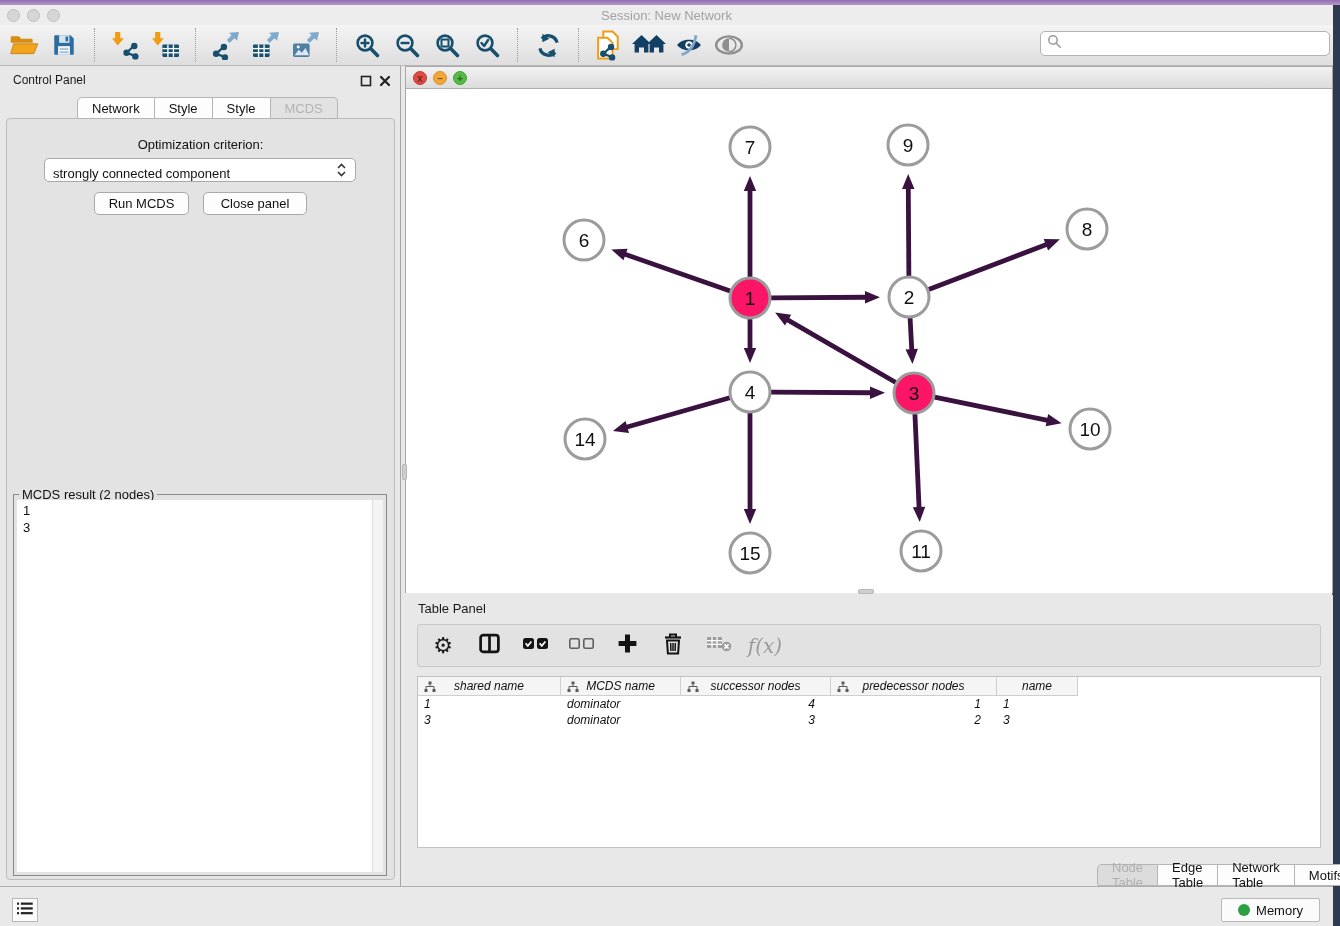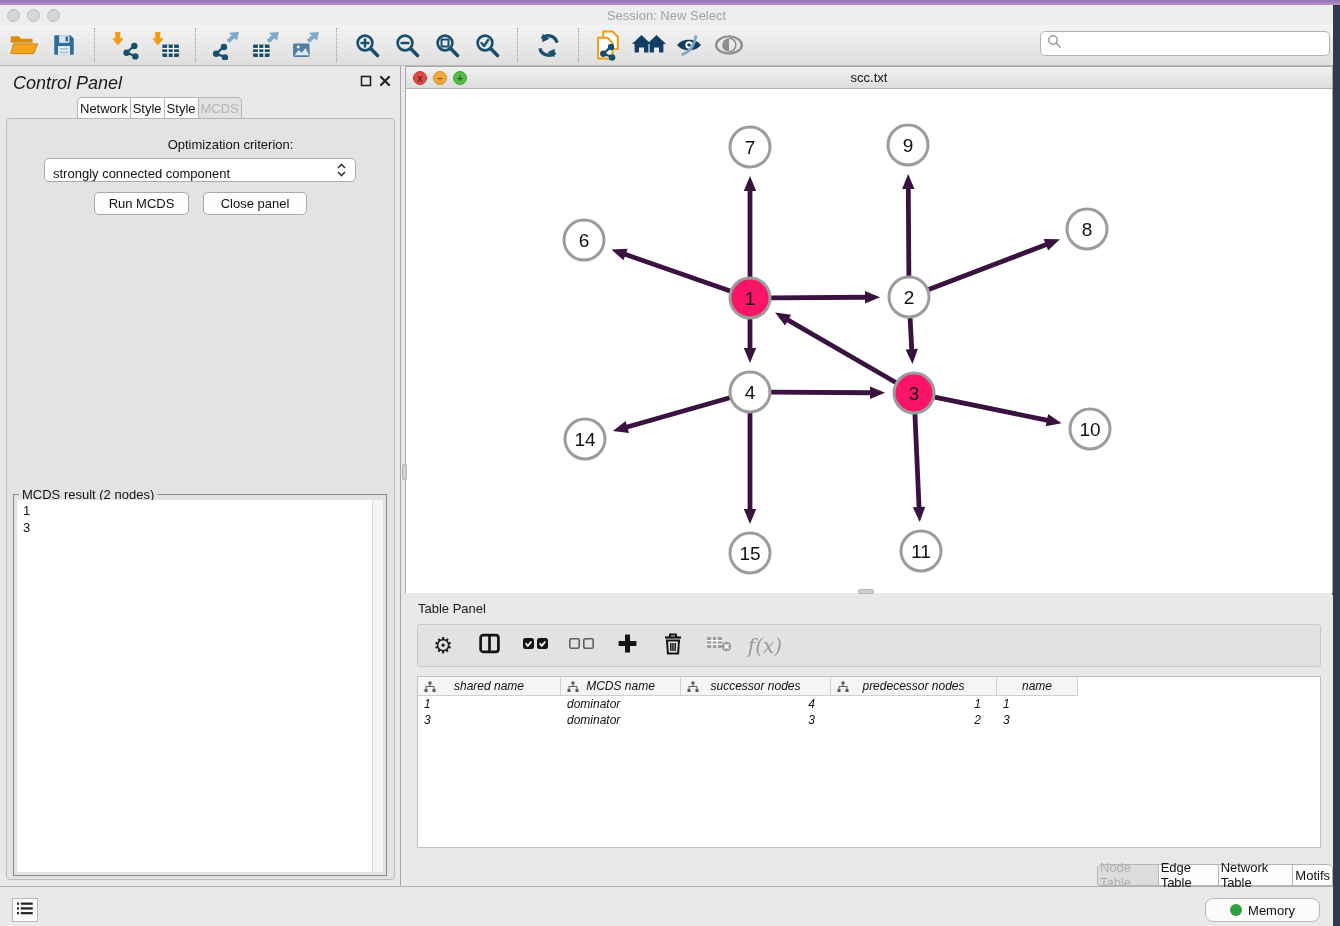--- a/index.html
+++ b/index.html
@@ -29,36 +29,36 @@
   .tsep { width:0; height:34px; border-left:1px dotted #9b9b9b; margin:0 10px; }
   .tbtn svg { display:block; }
   #search-box { left:1040px; top:31px; width:290px; height:25px; background:#fff;
     border:1px solid #b3b3b3; border-radius:5px; display:flex; align-items:center; padding:0 6px; }
   #search-box input { border:none; outline:none; flex:1; font-size:13px; margin-left:4px;
     font-family:"Liberation Sans",sans-serif; background:transparent; }
 
   
   #control-panel { left:0; top:66px; width:401px; height:820px; background:#e8e8e8;
     border-right:1px solid #a6a6a6; }
-  #cp-title { position:absolute; left:13px; top:7px; font-size:18px; color:#1a1a1a;font-style:italic; }
+  #cp-title { position:absolute; left:13px; top:7px; font-size:12px; color:#1a1a1a; }
   .panel-btns { position:absolute; top:7px; display:flex; gap:7px; align-items:center; }
   #cp-content { position:absolute; left:6px; top:52px; width:389px; height:762px;
     background:#e3e3e3; border:1px solid #bcbcbc; border-radius:4px; }
   .tabrow { position:absolute; display:flex; }
   #cp-tabs { left:77px; top:31px; }
-  .tab { height:22px; padding:0 2px; font-size:13px; display:flex; align-items:center;
+  .tab { height:22px; padding:0 14px; font-size:13px; display:flex; align-items:center;
     justify-content:center; background:#fdfdfd; border:1px solid #b5b5b5; border-left:none;
     color:#111; position:relative; z-index:2; }
   .tab:first-child { border-left:1px solid #b5b5b5; border-top-left-radius:5px; border-bottom-left-radius:2px;}
   .tab:last-child { border-top-right-radius:5px; border-bottom-right-radius:2px; }
   .tab.active-disabled { background:#e2e2e2; color:#b4b4b4; }
   .tab.selected-disabled { background:#dcdcdc; color:#b0b0b0; }
 
   #opt-label { position:absolute; left:0; top:71px; width:401px; text-align:center;
-    font-size:13px; color:#111;margin-left:30px; }
+    font-size:13px; color:#111; }
   #criterion-select { position:absolute; left:44px; top:92px; width:312px; height:24px;
     background:#fff; border:1px solid #a9a9a9; border-radius:5px; display:flex;
     align-items:flex-end; font-size:13px; color:#111; padding:0 8px; }
   #criterion-select .sel-label { flex:1; }
   #run-btn { position:absolute; left:94px; top:126px; width:95px; }
   #closepanel-btn { position:absex; position:absolute; left:203px; top:126px; width:104px; }
   .push-btn { height:23px; background:#fdfdfd; border:1px solid #a9a9a9; border-radius:5px;
     font-size:13px; color:#111; display:flex; align-items:center; justify-content:center; }
 
   #mcds-fieldset { position:absolute; left:13px; top:428px; width:374px; height:382px;
@@ -104,37 +104,37 @@
   .td { overflow:hidden; white-space:nowrap; }
   #tp-tabs { left:692px; top:269px; }
   #tp-tabs .tab { height:22px; font-size:13px; }
 
   
   #status-bar { left:0; top:886px; width:1333px; height:40px; background:#e9e9e9;
     border-top:1px solid #b0b0b0; }
   #list-btn { position:absolute; left:12px; top:11px; width:26px; height:24px; background:#fbfbfb;
     border:1px solid #b9b9b9; display:flex; align-items:center; justify-content:center; }
   #memory-btn { position:absolute; right:13px; top:11px; height:24px; background:#fbfbfb;
-    border:1px solid #b9b9b9; border-radius:8px; display:flex; align-items:center;
-    gap:6px; padding:0 24px; font-size:13px; color:#111; }
+    border:1px solid #b9b9b9; border-radius:2px; display:flex; align-items:center;
+    gap:6px; padding:0 16px; font-size:13px; color:#111; }
   #memory-dot { width:12px; height:12px; border-radius:50%; background:#2da044; }
 </style>
 </head>
 <body>
 
 <div id="screen">
 
   <div class="abs" id="purple-strip"></div>
   <div class="abs" id="window-bg"></div>
 
   <div class="abs" id="title-bar">
     <span class="tl-dot" style="left:7px"></span>
     <span class="tl-dot" style="left:27px"></span>
     <span class="tl-dot" style="left:47px"></span>
-    <div id="app-title">Session: New Select</div>
+    <div id="app-title">Session: New Network</div>
   </div>
 
   <div class="abs" id="main-toolbar">
       <div class="tbtn">
         <span>
           <svg width="30" height="26" viewBox="0 0 26 22">
             <path d="M1.5 4.5 c0-.6.5-1 1-1 h6 l2 2 h9 c.6 0 1 .4 1 1 v2.5 H1.5z" fill="#d98d10"></path>
             <path d="M4 10 h21 l-3.5 8.5 H1.5z" fill="#f2a41d" stroke="#bd7c08" stroke-width=".7"></path>
           </svg>
         </span>
@@ -385,21 +385,20 @@
         </div>
       <div id="mcds-scroll"></div>
     </div>
   </div>
 
   <div class="abs" id="network-window">
     <div id="nw-titlebar">
       <span class="traffic" style="left:7px;background:#df4b43;border:1px solid #c13a33">x</span>
       <span class="traffic" style="left:27px;background:#f2a73a;border:1px solid #d98f25">–</span>
       <span class="traffic" style="left:47px;background:#57ba47;border:1px solid #43a235">+</span>
-      <div id="nw-title">scc.txt</div>
     </div>
     <div id="graph-canvas"><svg width="926" height="504">
           <line x1="344" y1="188" x2="344" y2="100" stroke="#3A1240" stroke-width="4.8"></line>
           <polygon points="344,87 350.2,102 337.8,102" fill="#3A1240"></polygon>
           <line x1="324.1752536154717" y1="202.07328138371903" x2="217.64949276905656" y2="164.85343723256193" stroke="#3A1240" stroke-width="4.8"></line>
           <polygon points="205.37703072149142,160.56546856534038 221.5825950638184,159.66010435868034 217.4925326427763,171.3661450809732" fill="#3A1240"></polygon>
           <line x1="364.99958468064904" y1="208.86792714037327" x2="461.0008306387019" y2="208.26414571925343" stroke="#3A1240" stroke-width="4.8"></line>
           <polygon points="474.0005735362466,208.1823863299607 459.0398631324347,214.47660146874284 458.961877253417,202.07684670493103" fill="#3A1240"></polygon>
           <line x1="344" y1="230" x2="344" y2="261" stroke="#3A1240" stroke-width="4.8"></line>
           <polygon points="344,274 337.8,259 350.2,259" fill="#3A1240"></polygon>

